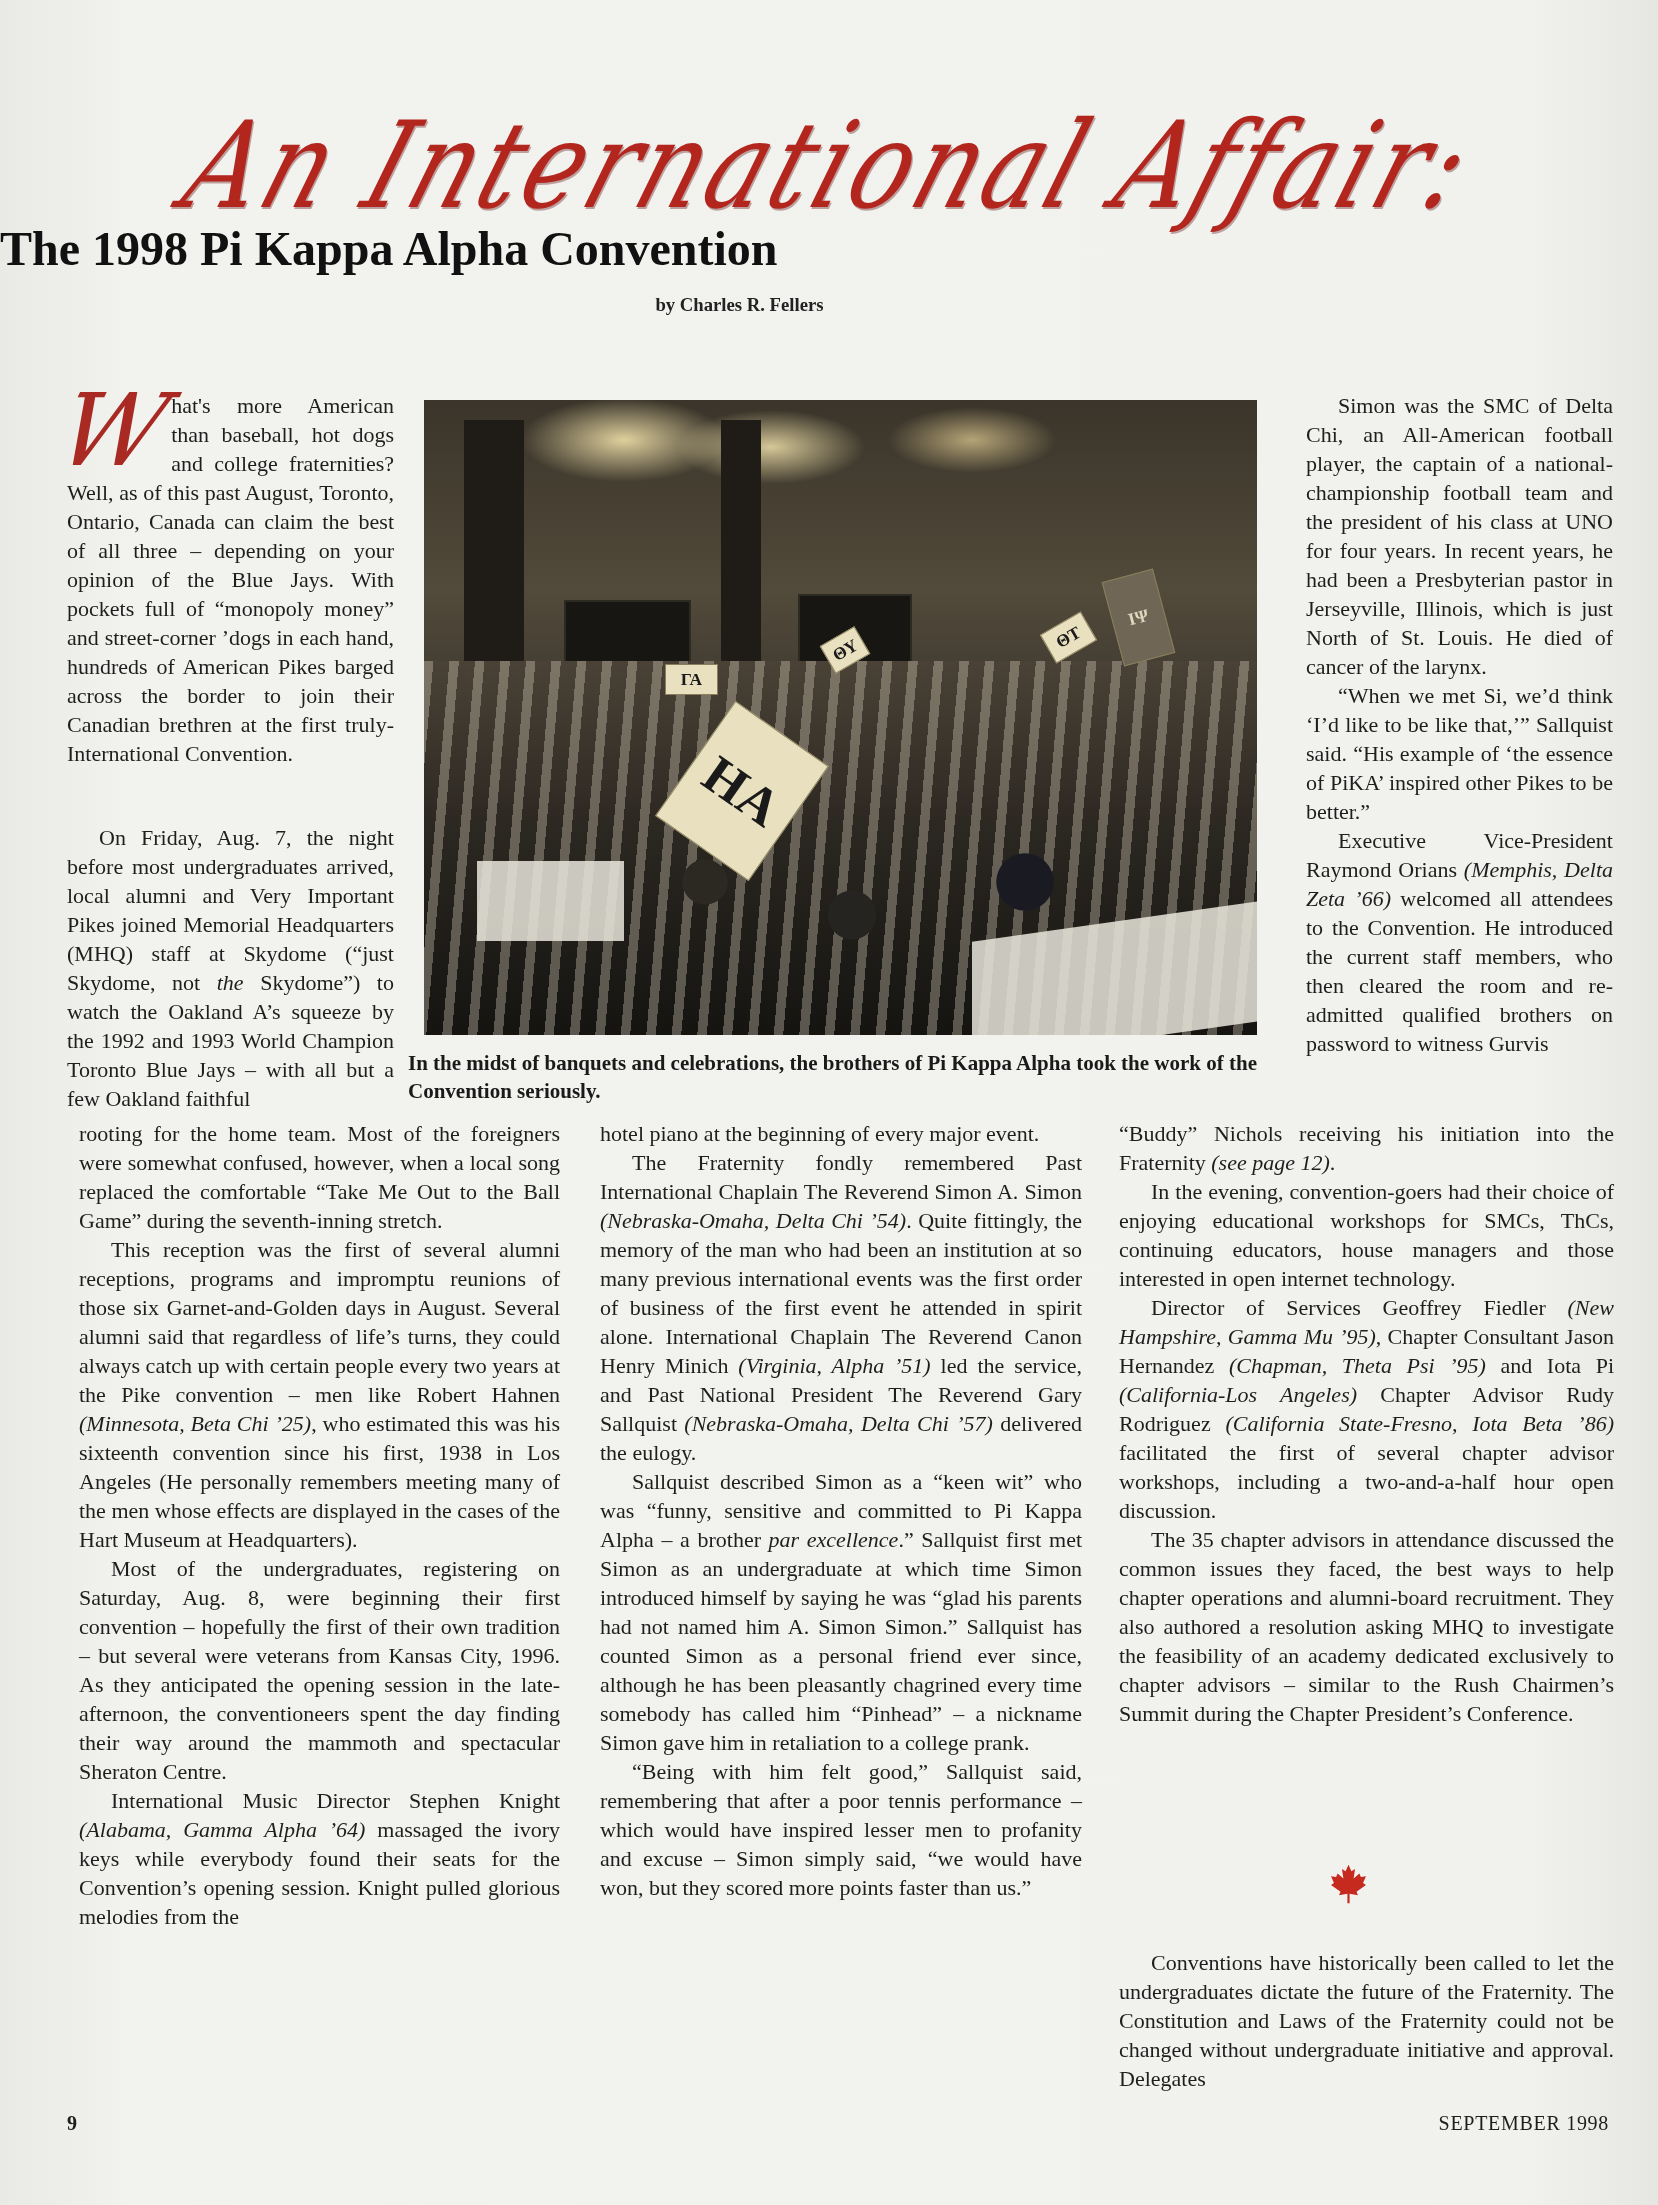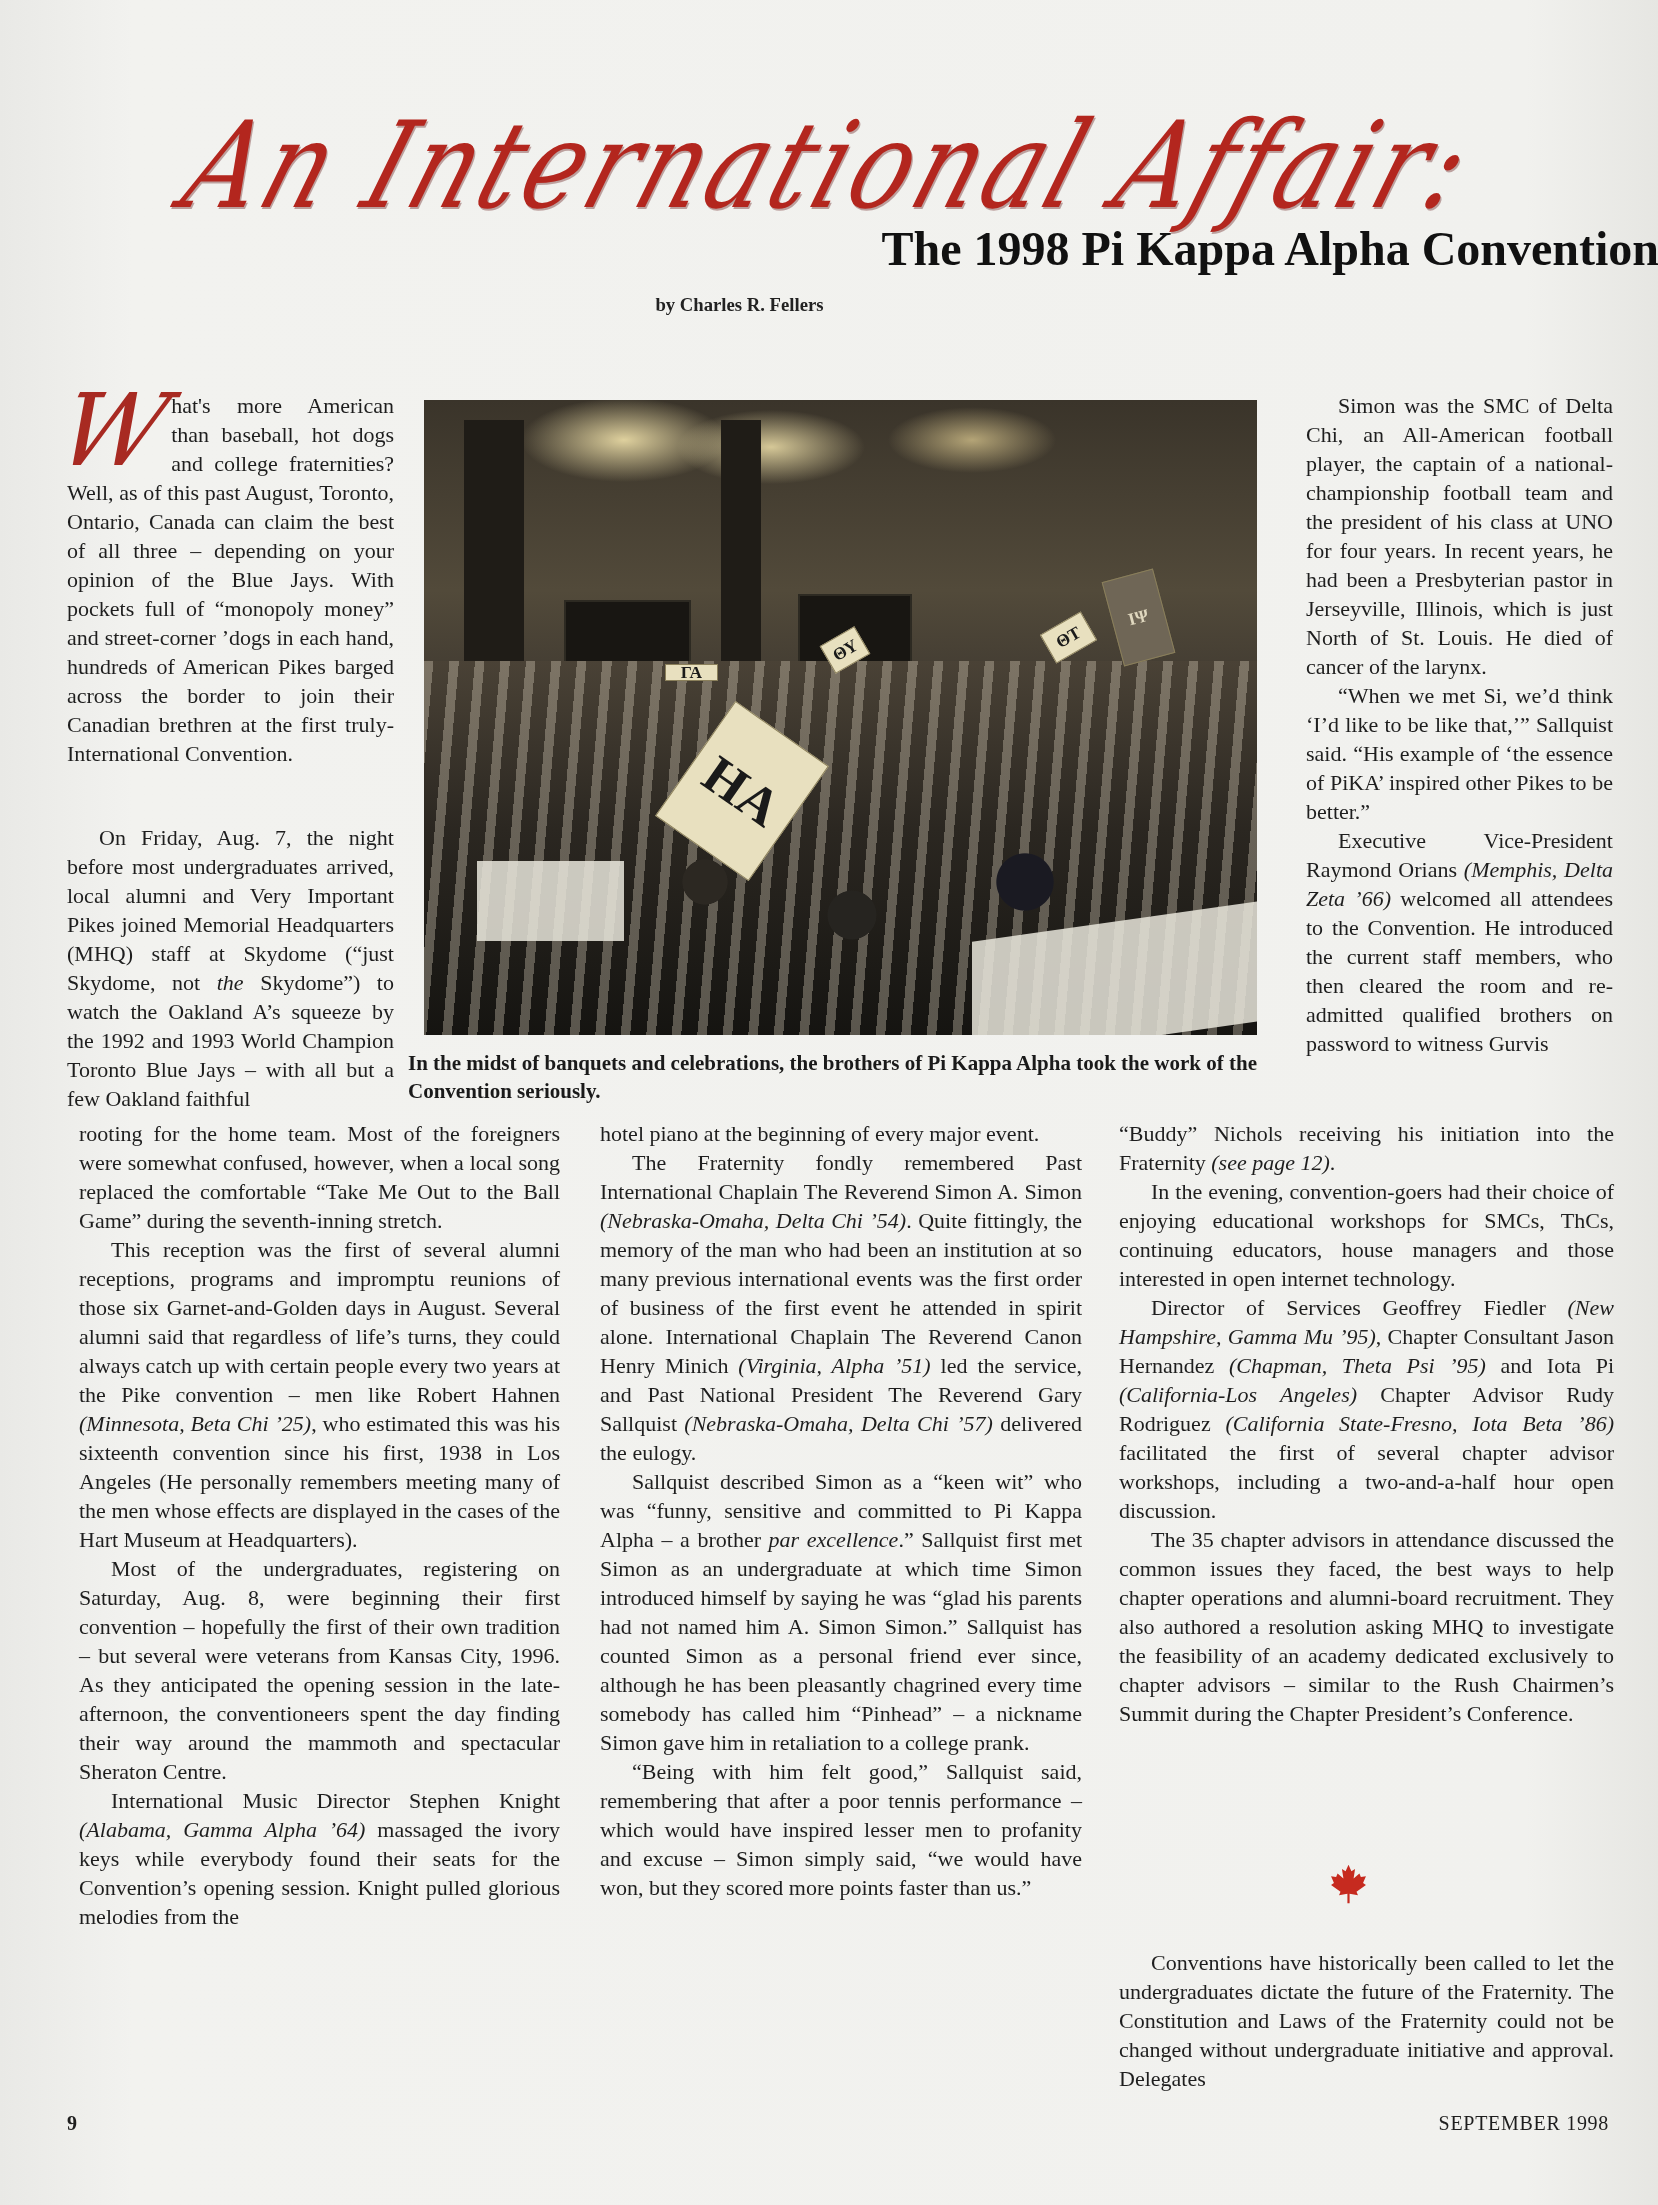--- a/index.html
+++ b/index.html
@@ -21,21 +21,21 @@
     font-family: "DejaVu Serif", "Liberation Serif", serif;
     font-style: italic;
     font-size: 100px;
     letter-spacing: 4px;
     color: #b3261e;
     transform: skewX(-18deg) scaleY(1.2);
     text-shadow: 2px 2px 0 rgba(90,10,10,0.35);
   }
   .subtitle {
     position: absolute; left: 0; top: 221px; width: 1659px;
-    text-align: right;
+    text-align: left;
     font-family: "Liberation Serif", serif;
     font-weight: bold;
     font-size: 48px;
     color: #111;
   }
   .byline {
     position: absolute; left: 0; top: 294px; width: 1479px;
     text-align: center;
     font-family: "Liberation Serif", serif;
     font-weight: bold;
@@ -159,21 +159,21 @@
     <div class="pillar" style="left:40px;"></div>
     <div class="pillar" style="left:297px; width:40px;"></div>
     <div class="door" style="left:140px; top:200px; width:127px; height:87px;"></div>
     <div class="door" style="left:374px; top:194px; width:114px; height:100px;"></div>
     <div class="crowd"></div>
     <div class="table" style="left:53px; top:461px; width:147px; height:80px;"></div>
     <div class="table" style="left:548px; top:521px; width:294px; height:120px; transform:skewY(-8deg);"></div>
     <div class="sign big" style="left:261px; top:321px; width:114px; height:140px; transform:rotate(35deg);">HA</div>
     <div class="sign small" style="left:621px; top:221px; width:47px; height:33px; transform:rotate(-30deg);">ΘΤ</div>
     <div class="sign small" style="left:401px; top:234px; width:40px; height:32px; transform:rotate(-30deg);">ΘΥ</div>
-    <div class="sign small" style="left:241px; top:264px; width:53px; height:17px;text-align:right;">ΓΑ</div>
+    <div class="sign small" style="left:241px; top:264px; width:53px; height:31px;text-align:right;">ΓΑ</div>
     <div class="sign small" style="left:688px; top:174px; width:53px; height:87px; background:#6f6656; color:#e0d8bf; transform:rotate(-15deg);">ΙΨ</div>
   </div>
 
   <div class="caption">In the midst of banquets and celebrations, the brothers of Pi Kappa Alpha took the work of the Convention seriously.</div>
 
   <div class="col-left-bottom txt" style="width:481px;margin-left:12px;">
     <p class="noindent">rooting for the home team. Most of the foreigners were somewhat confused, however, when a local song replaced the comfortable “Take Me Out to the Ball Game” during the seventh-inning stretch.</p>
     <p><span>This reception was the first of several alumni receptions, programs and impromptu reunions of those six Garnet-and-Golden days in August. Several alumni said that regardless of life’s turns, they could always catch up with certain people every two years at the Pike convention – men like Robert Hahnen </span><i>(Minnesota, Beta Chi ’25)</i><span>, who estimated this was his sixteenth convention since his first, 1938 in Los Angeles (He personally remembers meeting many of the men whose effects are displayed in the cases of the Hart Museum at Headquarters).</span></p>
     <p>Most of the undergraduates, registering on Saturday, Aug. 8, were beginning their first convention – hopefully the first of their own tradition – but several were veterans from Kansas City, 1996. As they anticipated the opening session in the late-afternoon, the conventioneers spent the day finding their way around the mammoth and spectacular Sheraton Centre.</p>
     <p><span>International Music Director Stephen Knight </span><i>(Alabama, Gamma Alpha ’64)</i><span> massaged the ivory keys while everybody found their seats for the Convention’s opening session. Knight pulled glorious melodies from the</span></p>

